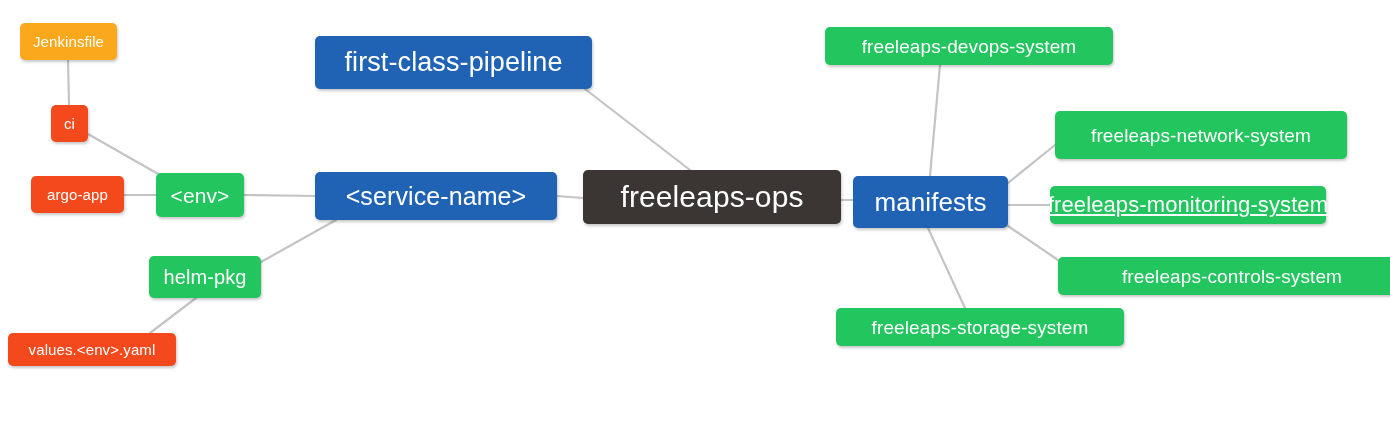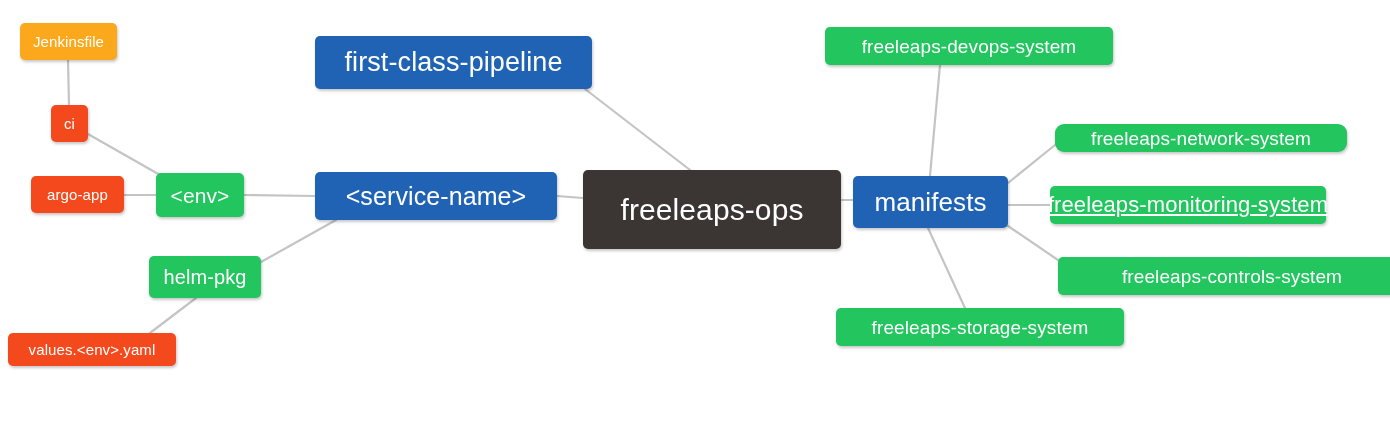--- a/index.html
+++ b/index.html
@@ -68,21 +68,21 @@
     </svg>
   <div id="node-layer">
       <div class="mm-node lvl-orange" style="left: 20px; top: 23px; width: 97px; height: 37px; font-size: 15px;">Jenkinsfile</div>
       <div class="mm-node lvl-red" style="left: 51px; top: 105px; width: 37px; height: 37px; font-size: 15px;">ci</div>
       <div class="mm-node lvl-red" style="left: 31px; top: 176px; width: 93px; height: 37px; font-size: 15px;">argo-app</div>
       <div class="mm-node lvl-green" style="left: 156px; top: 173px; width: 88px; height: 44px; font-size: 21px;">&lt;env&gt;</div>
       <div class="mm-node lvl-green" style="left: 149px; top: 256px; width: 112px; height: 42px; font-size: 20px;">helm-pkg</div>
       <div class="mm-node lvl-red" style="left: 8px; top: 333px; width: 168px; height: 33px; font-size: 15px;">values.&lt;env&gt;.yaml</div>
       <div class="mm-node lvl-blue" style="left: 315px; top: 172px; width: 242px; height: 48px; font-size: 25px;">&lt;service-name&gt;</div>
       <div class="mm-node lvl-blue" style="left: 315px; top: 36px; width: 277px; height: 53px; font-size: 27px;">first-class-pipeline</div>
-      <div class="mm-node lvl-root" style="left: 583px; top: 170px; width: 258px; height: 79px; font-size: 30px;">freeleaps-ops</div>
+      <div class="mm-node lvl-root" style="left: 583px; top: 170px; width: 258px; height: 54px; font-size: 30px;">freeleaps-ops</div>
       <div class="mm-node lvl-blue" style="left: 853px; top: 176px; width: 155px; height: 52px; font-size: 26px;">manifests</div>
       <div class="mm-node lvl-green" style="left: 798px; top: 27px; width: 288px; height: 38px; font-size: 19px; margin-left: 27px;">freeleaps-devops-system</div>
-      <div class="mm-node lvl-green" style="left: 1055px; top: 124px; width: 292px; height: 28px; font-size: 19px; border-radius: 9px;">freeleaps-network-system</div>
+      <div class="mm-node lvl-green" style="left: 1055px; top: 111px; width: 292px; height: 48px; font-size: 19px;">freeleaps-network-system</div>
       <div class="mm-node lvl-green" style="left: 1050px; top: 186px; width: 276px; height: 38px; font-size: 22px; text-decoration: underline;">freeleaps-monitoring-system</div>
       <div class="mm-node lvl-green" style="left: 1058px; top: 257px; width: 348px; height: 38px; font-size: 19px;">freeleaps-controls-system</div>
       <div class="mm-node lvl-green" style="left: 816px; top: 308px; width: 288px; height: 38px; font-size: 19px; margin-left: 20px;">freeleaps-storage-system</div>
     </div>
 </div>
 
 </body></html>

